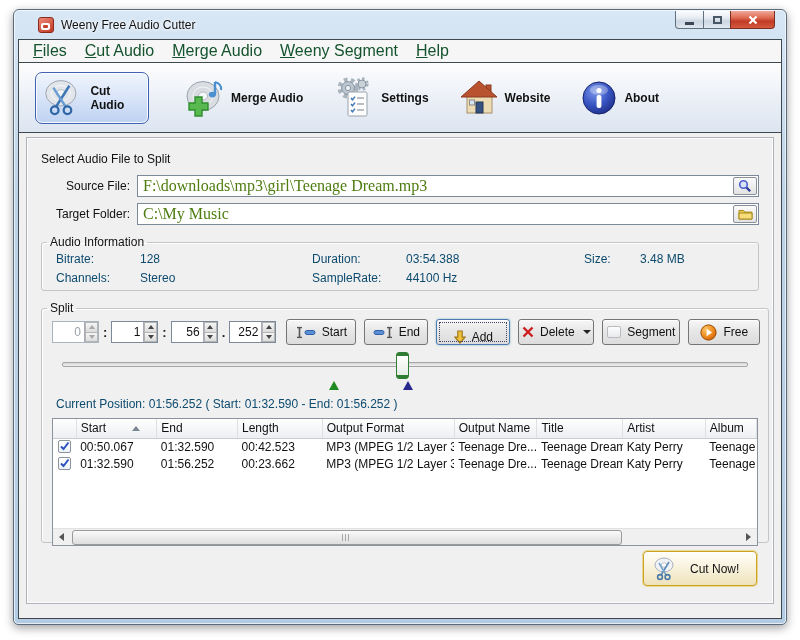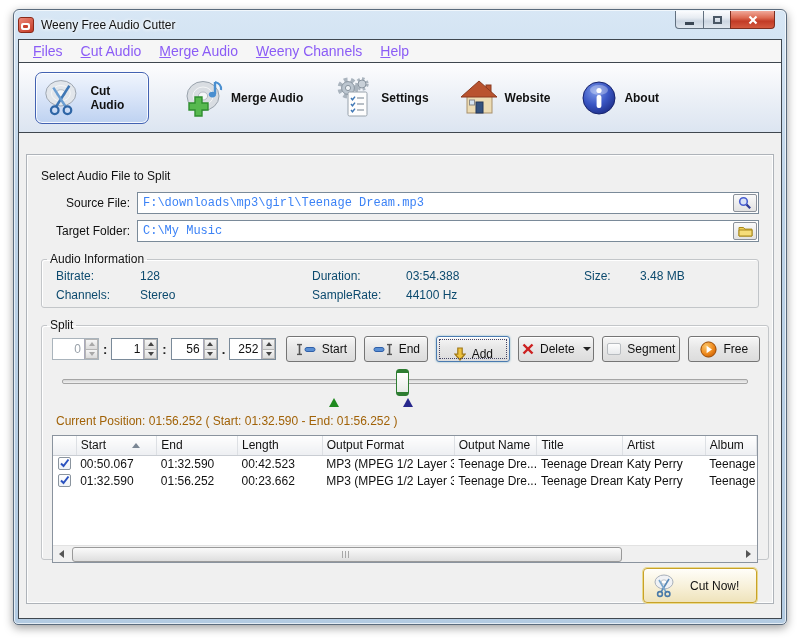--- a/index.html
+++ b/index.html
@@ -9,21 +9,21 @@
   
   .window {
     position:absolute; left:13px; top:9px; width:774px; height:616px;
     background:linear-gradient(180deg,#d8e7f5,#bdd3e8 30%,#b3cbe2);
     border:1px solid #55real? ;
   }
   .window {
     border:1px solid #5a6b7d; border-radius:6px 6px 5px 5px;
     box-shadow:0 3px 10px rgba(0,0,0,.38), inset 0 0 0 1px rgba(255,255,255,.65);
   }
-  .titlebar { position:absolute; left:0; top:0; right:0; height:29px; display:flex; align-items:center; padding-left:4px; }
+  .titlebar { position:absolute; left:0; top:0; right:0; height:29px; display:flex; align-items:center; padding-left:24px; }
   .app-icon { position:relative; width:16px; height:16px; border-radius:3px;
     background:linear-gradient(145deg,#ee8878,#c23a26); border:1px solid #8a2a1a; flex:0 0 auto; }
   .app-icon::after { content:""; position:absolute; left:2px; top:5px; width:9px; height:7px;
     background:#fdfdfd; border-radius:2px; }
   .app-icon::before { content:""; position:absolute; left:4px; top:7px; width:5px; height:3px;
     background:#c8402c; border-radius:1px; z-index:1; }
   .title { font-size:12px; color:#111; margin-left:7px; text-shadow:0 0 4px #fff, 0 0 4px #fff; }
 
   .caption-group { position:absolute; top:1px; right:11px; display:flex; }
   .cap-btn { height:18px; border:1px solid #61707f; border-top:none; margin-left:-1px;
@@ -34,45 +34,45 @@
   .cap-btn.close { width:45px; border-radius:0 0 4px 0; border-color:#7e2d1f;
     background:linear-gradient(180deg,#f0a899,#dd6a52 40%,#c23b26 60%,#d4593f); }
   .glyph-min { width:9px; height:3px; background:#3b4754; margin-top:7px; }
   .glyph-max { width:9px; height:8px; border:2px solid #4a5866; background:transparent; }
 
   
   .client { position:absolute; left:4px; right:4px; top:29px; bottom:5px;
     border:1px solid #3f474f; background:#f0f0f0; display:flex; flex-direction:column; overflow:hidden; }
 
   .menubar { height:22px; background:#f6f6f6; display:flex; align-items:center; padding-left:5px; flex:0 0 auto; }
-  .menu-item { font-size:14px; color:#8b5cf6; padding:3px 9px; cursor:default; }
+  .menu-item { font-size:16px; color:#14532d; padding:3px 9px; cursor:default; }
   .menu-item > span { display:inline-block; }
   .menu-item > span::first-letter { text-decoration:underline; }
 
   .toolbar { height:71px; flex:0 0 auto; border-top:1px solid #3f474f; border-bottom:1px solid #3f474f;
     background:linear-gradient(180deg,#fdfdfe,#eaeff6 55%,#dce5f1); display:flex; align-items:center; padding-left:16px; }
   .tb-label { font-size:12px; font-weight:bold; color:#111; }
   .tb-item { display:flex; align-items:center; gap:6px; margin-left:30px; cursor:default; }
   .tb-active { display:flex; align-items:center; gap:5px; width:114px; height:52px; padding:0 4px 0 6px;
     border:1px solid #4262b2; border-radius:7px; margin-left:0;
     background:linear-gradient(180deg,#f0f5fd,#d8e4f8 50%,#bed2f1);
     box-shadow:inset 0 0 0 1px rgba(255,255,255,.85); cursor:default; }
 
   
-  .content { flex:1; padding:21px 7px 14px; }
+  .content { flex:1; padding:4px 7px 14px; }
   .main-panel { height:100%; border:1px solid #aeb3b9;
     box-shadow:inset 1px 1px 0 #fdfdfd, inset -1px -1px 0 #fdfdfd; padding-top:6px; }
 
   .heading { font-size:12px; color:#111; margin:8px 0 9px 14px; }
 
   .field-row { display:flex; align-items:center; margin:0 14px 6px 0; }
   .field-label { width:110px; text-align:right; font-size:12px; color:#111; padding-right:7px; flex:0 0 auto; }
   .input-wrap { flex:1; position:relative; height:22px; border:1px solid #7a8a99; background:#fff; }
   .input-wrap input { position:absolute; inset:0; width:100%; height:100%; border:none; outline:none;
-    font-family:Liberation Mono, monospace; font-size:12px; color:#3b82f6; padding:0 28px 0 5px; background:transparent; }
+    font-family:Liberation Serif, serif; font-size:16px; color:#4d7c0f; padding:0 28px 0 5px; background:transparent; }
   .browse-btn { position:absolute; right:1px; top:1px; width:24px; height:18px; border:1px solid #8a9099; border-radius:2px;
     background:linear-gradient(180deg,#fafafa,#e2e2e2); display:flex; align-items:center; justify-content:center; cursor:default; }
 
   fieldset { margin:0 14px; border:1px solid #c3c6c9; border-radius:3px; box-shadow:inset 1px 1px 0 #fff; }
   legend { font-size:12px; color:#111; margin-left:5px; padding:0 3px; }
   .audio-info { height:56px; margin-top:10px; }
   .info-row { display:flex; align-items:center; height:19px; margin-left:14px; font-size:12px; color:#0c4a6e; }
   .iw-l1 { width:84px; } .iw-v1 { width:172px; } .iw-l2 { width:94px; } .iw-v2 { width:178px; }
   .iw-l3 { width:56px; } .iw-v3 { flex:1; }
 
@@ -105,21 +105,21 @@
   .slider-track { position:absolute; left:8px; right:8px; top:11px; height:5px;
     background:linear-gradient(180deg,#d6d6d6,#f1f1f1); border:1px solid #a5a5a5; border-radius:2px; }
   .slider-thumb { position:absolute; top:1px; left:calc(49.6% - 6px); width:13px; height:27px;
     background:linear-gradient(180deg,#2e7d32 0 3px,#ffffff 3px, #e7ece7 calc(100% - 3px), #2e7d32 calc(100% - 3px));
     border:1px solid #2e7d32; border-radius:3px; }
   .markers { position:absolute; left:8px; right:8px; top:30px; height:10px; }
   .marker { position:absolute; width:0; height:0; border-left:5px solid transparent; border-right:5px solid transparent; }
   .marker.start { left:calc(39.7% - 5px); border-bottom:9px solid #1f8a1f; }
   .marker.end { left:calc(50.4% - 5px); border-bottom:9px solid #28288c; }
 
-  .position-text { font-size:12px; color:#a16207; margin:2px 0 0 14px; }
+  .position-text { font-size:12px; color:#0c4a6e; margin:2px 0 0 14px; }
 
   .table-wrap { position:relative; margin:7px 10px 0; height:128px; border:1px solid #8a939e; background:#fff; overflow:hidden; }
   table { width:100%; border-collapse:collapse; table-layout:fixed; font-size:12px; color:#111; }
   th { height:19px; font-weight:normal; text-align:left; padding:0 4px; white-space:nowrap; overflow:hidden;
     background:linear-gradient(180deg,#fefefe,#f4f5f7 60%,#edeff2); border-right:1px solid #dde0e4; border-bottom:1px solid #c9cdd3; }
   td { height:17px; padding:0 4px; white-space:nowrap; overflow:hidden; }
   .c-check { width:23px; } .c-start { width:80px; } .c-end { width:80px; } .c-len { width:84px; }
   .c-fmt { width:131px; } .c-oname { width:82px; } .c-title { width:85px; } .c-artist { width:82px; } .c-album { width:51px; }
   .th-flex { display:flex; align-items:center; }
   .sort-asc { width:0; height:0; border-left:4px solid transparent; border-right:4px solid transparent;
@@ -166,21 +166,21 @@
         </div>
       </div>
     </div>
 
     <div class="client">
 
       <div class="menubar">
         <div class="menu-item"><span>Files</span></div>
         <div class="menu-item"><span>Cut Audio</span></div>
         <div class="menu-item"><span>Merge Audio</span></div>
-        <div class="menu-item"><span>Weeny Channels</span></div>
+        <div class="menu-item"><span>Weeny Segment</span></div>
         <div class="menu-item"><span>Help</span></div>
       </div>
 
       <div class="toolbar">
 
         <div class="tb-active">
           <svg width="46" height="44" viewBox="0 0 46 44">
             <ellipse cx="20" cy="17" rx="16" ry="13.5" fill="#e2e6eb" stroke="#99a2ac"></ellipse>
             <ellipse cx="20" cy="17" rx="10" ry="8.3" fill="none" stroke="#ffffff" stroke-opacity=".7"></ellipse>
             <ellipse cx="20" cy="17" rx="4.6" ry="3.8" fill="#f4f6f8" stroke="#b6bcc4"></ellipse>

